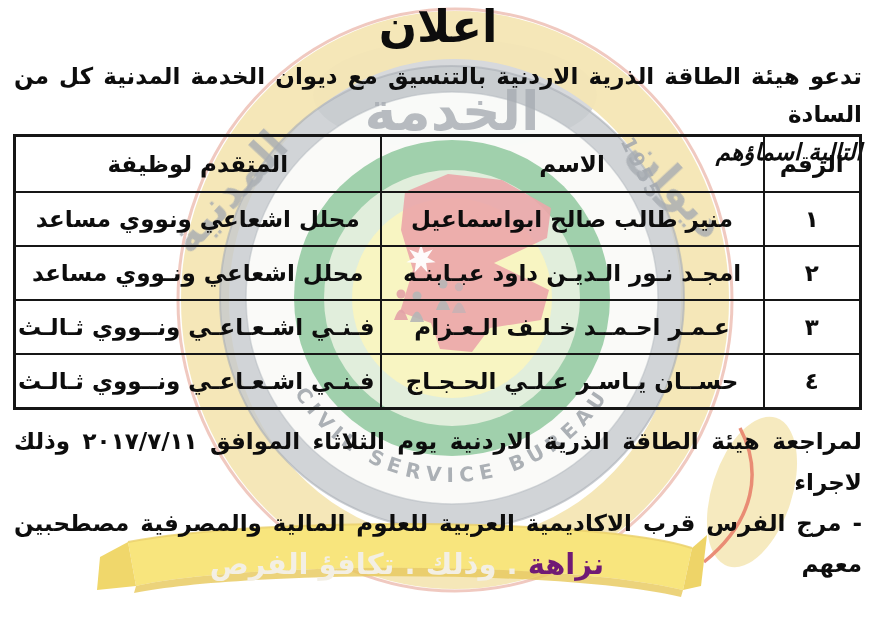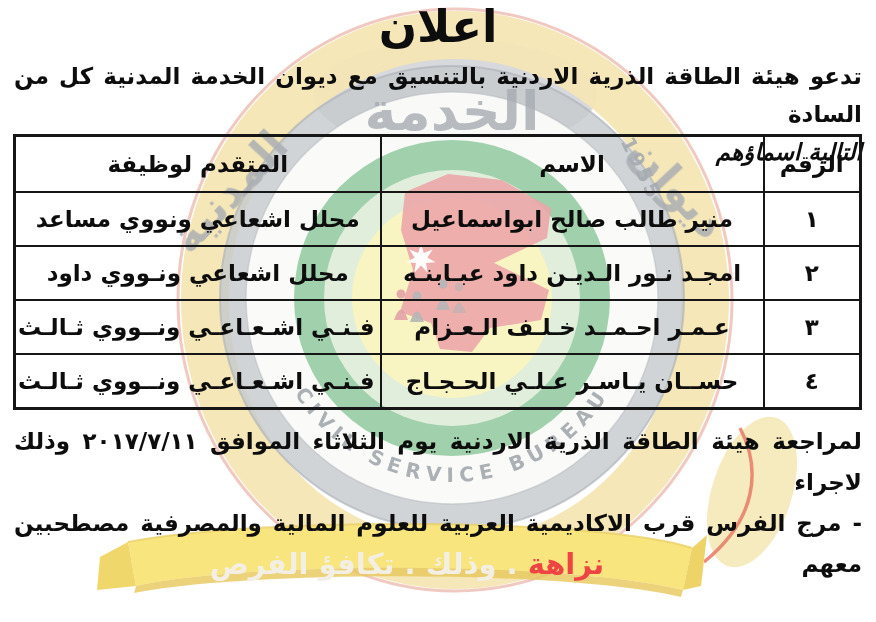--- a/index.html
+++ b/index.html
@@ -9,21 +9,21 @@
     font-family:"DejaVu Sans",sans-serif;
     font-weight:bold;color:#0d0d0d;direction:rtl;
   }
   
   .wm-layer{position:absolute;inset:0;z-index:0;}
   .ribbon-text{
     position:absolute;top:547px;left:118px;width:578px;
     text-align:center;font-size:29px;letter-spacing:1px;
     color:#f3efe4;direction:rtl;white-space:nowrap;
   }
-  .ribbon-text .w1{color:#ef4444;}
+  .ribbon-text .w1{color:#701a75;}
   
   .content{position:absolute;inset:0;z-index:1;}
   .title{
     position:absolute;top:-2px;left:0;right:0;
     text-align:center;font-size:45px;line-height:58px;
   }
   .intro{position:absolute;top:57px;right:14px;left:14px;font-size:23px;line-height:38px;}
   .jline{text-align:justify;text-align-last:justify;}
   .rline{text-align:right;font-style:italic;}
   table.roster{
@@ -141,21 +141,21 @@
       </thead>
       <tbody>
         <tr>
           <td>١</td>
           <td>منير طالب صالح ابواسماعيل</td>
           <td>محلل اشعاعي ونووي مساعد</td>
         </tr>
         <tr>
           <td>٢</td>
           <td>امجـد نـور الـديـن داود عبـابنـه</td>
-          <td>محلل اشعاعي ونـووي داود</td>
+          <td>محلل اشعاعي ونـووي مساعد</td>
         </tr>
         <tr>
           <td>٣</td>
           <td>عـمـر احـمــد خـلـف الـعـزام</td>
           <td>فـنـي اشـعـاعـي ونــووي ثـالـث</td>
         </tr>
         <tr>
           <td>٤</td>
           <td>حســان يـاسـر عـلـي الحـجـاج</td>
           <td>فـنـي اشـعـاعـي ونــووي ثـالـث</td>

